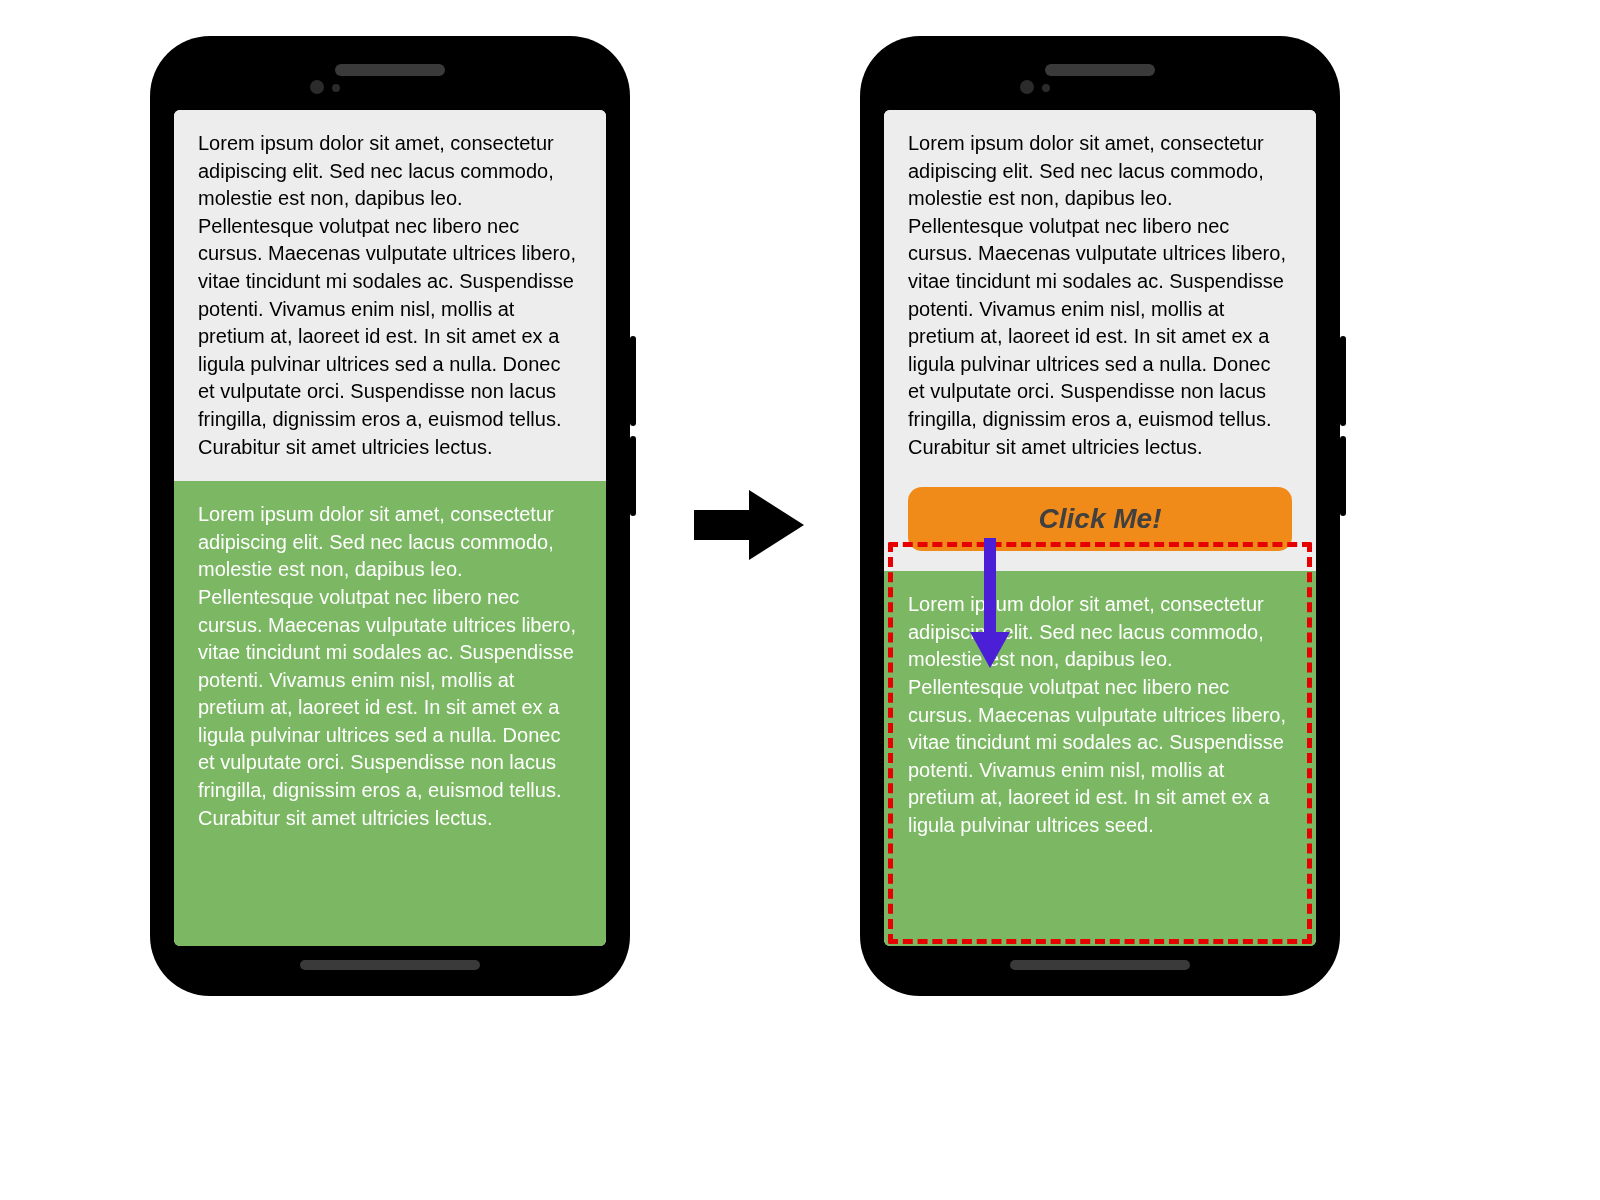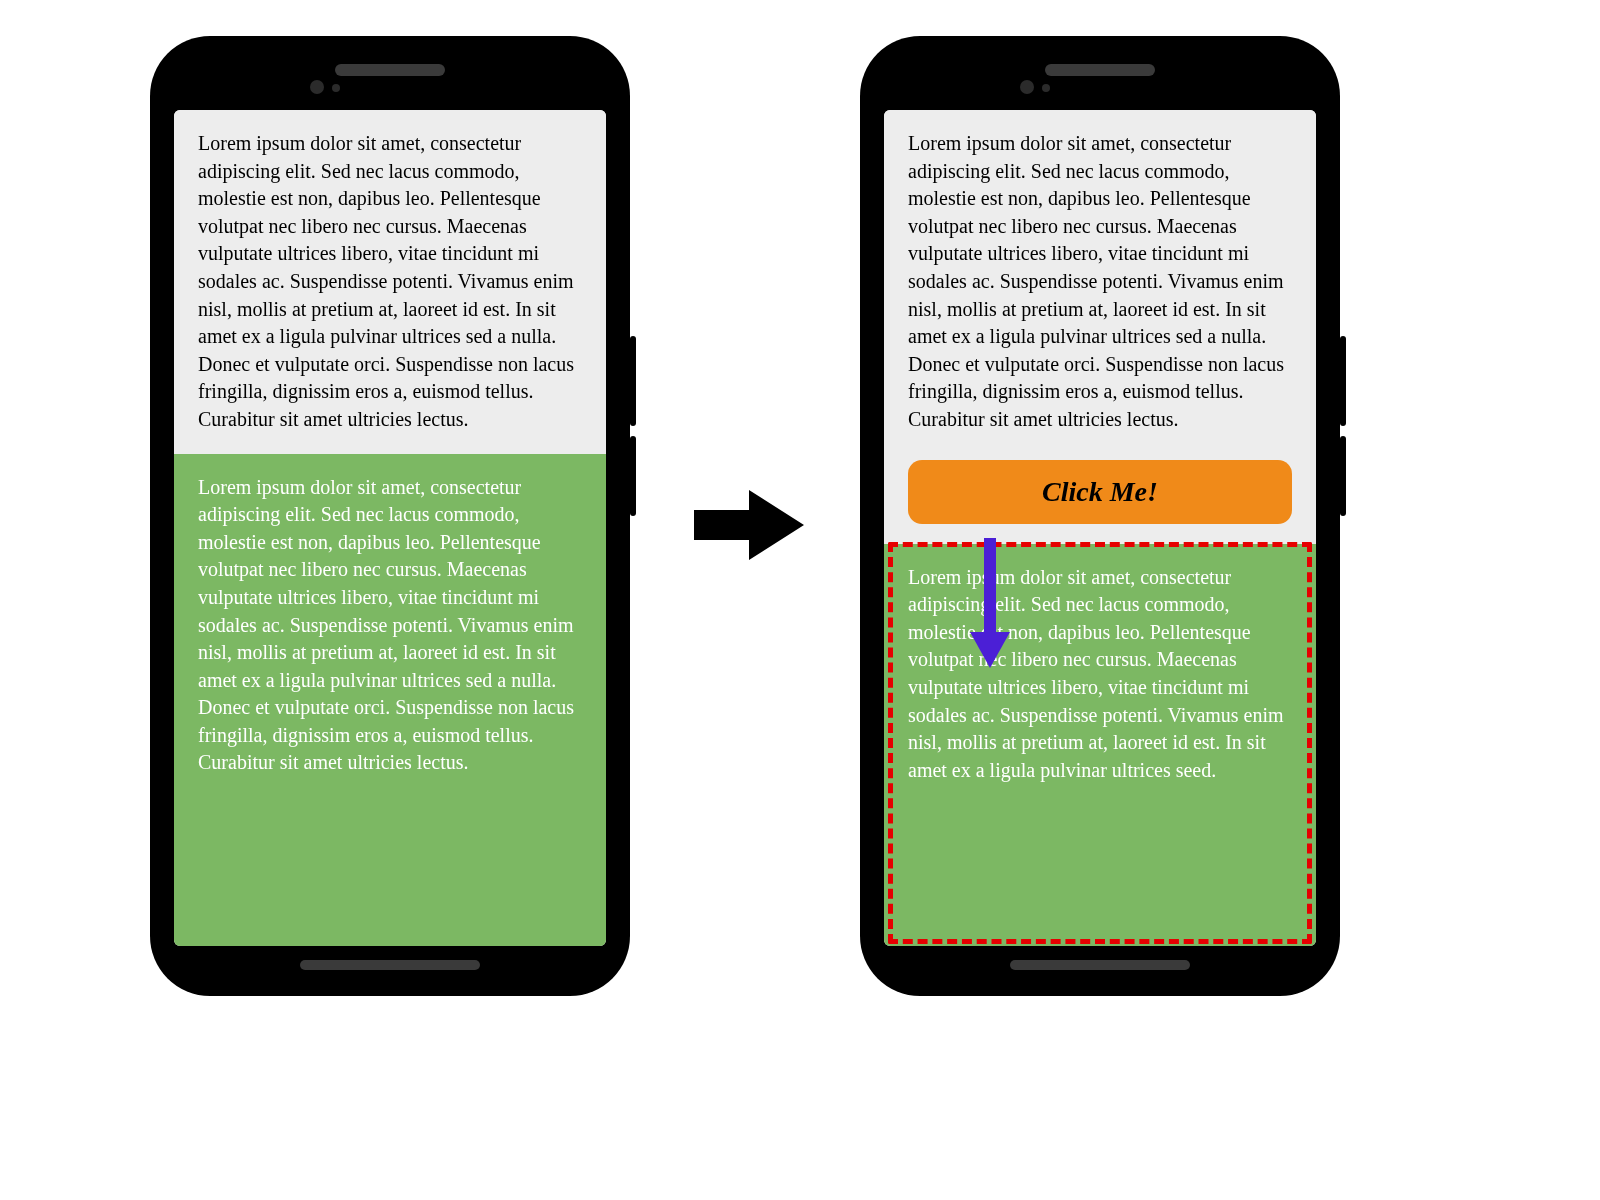--- a/index.html
+++ b/index.html
@@ -14,21 +14,20 @@
     width: 1600px;
     height: 1200px;
   }
   .phone {
     position: absolute;
     width: 480px;
     height: 960px;
     border-radius: 60px;
     background: #000;
     padding: 20px 20px 3px 20px;
-    font-family: Liberation Serif, serif;
   }
   .phone.left  { left: 150px;  top: 36px; }
   .phone.right { left: 860px; top: 36px; }
 
   
   .earpiece {
     position: absolute;
     top: 28px; left: 50%; transform: translateX(-50%);
     width: 110px; height: 12px;
     border-radius: 10px;
@@ -72,21 +71,21 @@
 
   .btnrow {
     padding: 16px 24px 20px 24px;
     background: #ededed;
   }
   .cta {
     display: flex; align-items:center; justify-content:center;
     height: 64px;
     border-radius: 14px;
     background: #f08a19;
-    color: #000000;
+    color: #404040;
     font-size: 28px;
     font-weight: 700;
     font-style: italic;
     cursor: pointer;
     user-select: none;
   }
 
   
   .transition-arrow {
     position: absolute;

